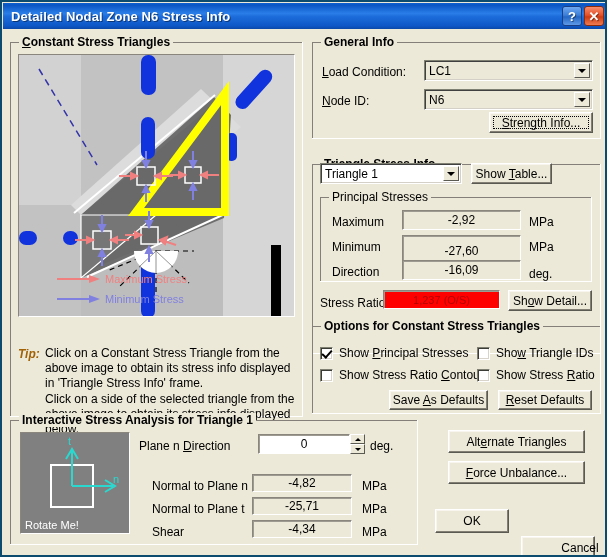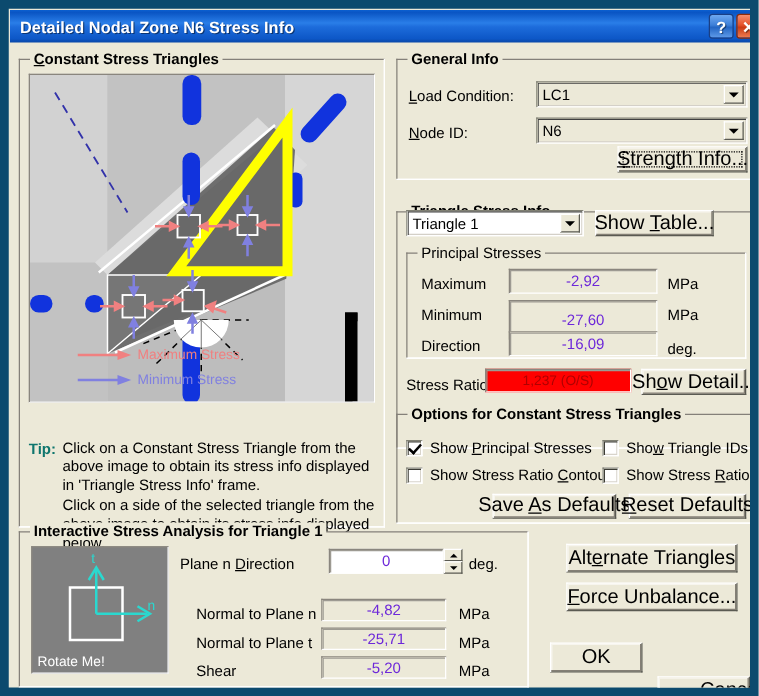--- a/index.html
+++ b/index.html
@@ -8,21 +8,21 @@
   }
   body {
     font-family: "Liberation Sans", sans-serif;
     -webkit-font-smoothing: none;
   }
   .dialog {
     position: relative;
     width: 607px; height: 557px;
     box-sizing: border-box;
     background: #ece9d8;
-    border: 7px solid #0c4a6e;
+    border: 2px solid #0c4a6e;
     overflow: hidden;
   }
   
   .titlebar {
     position: absolute; left: 1px; top: 1px;
     width: 605px; height: 26px;
     background: linear-gradient(180deg,#0b5fd0 0%,#0a55c4 8%,#2a7ee8 40%,#1d6cdb 52%,#0d57c7 88%,#0a48a8 100%);
     display: flex; align-items: center;
     box-sizing: border-box;
   }
@@ -118,40 +118,40 @@
     border-right: 4px solid transparent;
     border-top: 4px solid #000;
   }
   .btn {
     position: absolute;
     box-sizing: border-box;
     background: #ece9d8;
     border: 1px solid #ffffff;
     border-right-color: #5a5a52; border-bottom-color: #5a5a52;
     box-shadow: inset -1px -1px 0 #847f75, inset 1px 1px 0 #f7f5ee;
-    font-size: 16px; color: #000;
+    font-size: 12px; color: #000;
     display: flex; align-items: center; justify-content: center;
     font-family: "Liberation Sans", sans-serif;
     cursor: pointer;
     white-space: nowrap;
   }
   .btn.focus::after {
     content: "";
     position: absolute; inset: 3px;
     border: 1px dotted #000;
     pointer-events: none;
   }
   .field {
     position: absolute;
     box-sizing: border-box;
     background: #ece9d8;
     border: 1px solid #8a867e;
     border-right-color: #ffffff; border-bottom-color: #ffffff;
     box-shadow: inset 1px 1px 0 #9d9a92;
-    font-size: 12px; color: #6d28d9;
+    font-size: 12px; color: #000000;
     display: flex; align-items: center; justify-content: center;
     cursor: default;
   }
   .field.red {
     background: #ff0000;
     color: #b00000;
     font-size: 11px;
   }
   .field.white-in {
     background: #ffffff;
@@ -191,21 +191,21 @@
     border: 1px solid #8a867e;
     border-right-color: #ffffff; border-bottom-color: #ffffff;
     background: #c8c8c8;
     overflow: hidden;
   }
   .legend-row { position: absolute; display: flex; align-items: center; }
   .legend-row .ltext { font-size: 11px; margin-left: 4px; }
 
   
   .tip-lbl {
-    position: absolute; font-size: 12px; font-weight: bold; color: #0f766e;
+    position: absolute; font-size: 12px; font-weight: bold; color: #a16207; font-style: italic;
   }
   .tip-p {
     position: absolute; font-size: 12px; color: #000;
     line-height: 15px;
   }
 
   
   .rotbox {
     position: absolute;
     box-sizing: border-box;
@@ -419,21 +419,21 @@
   <div class="group" style="left:310px; top:162px; width:289px; height:190px;">
     <div class="inner-edge"></div>
     <div class="group-title">T<u class="acc">r</u>iangle Stress Info</div>
   </div>
   <div class="combo white" style="left:318px; top:161px; width:142px; height:21px;">
     <span class="cval">Triangle 1</span>
     <span class="arrowbox">
         <i class="tri"></i>
       </span>
   </div>
-  <div class="btn" style="left:469px; top:161px; width:95px; height:21px;">
+  <div class="btn" style="left:469px; top:161px; width:81px; height:21px;">
     <span>Show <u class="acc">T</u>able...</span>
   </div>
 
   <div class="group" style="left:318px; top:195px; width:272px; height:85px;">
     <div class="inner-edge"></div>
     <div class="group-title thin">Principal Stresses</div>
   </div>
   <div class="lbl" style="left:330px; top:213px;">Maximum</div>
   <div class="field" style="left:400px; top:208px; width:119px; height:20px;">-2,92</div>
   <div class="lbl" style="left:527px; top:213px;">MPa</div>
@@ -513,21 +513,21 @@
 
   <div class="lbl" style="left:150px; top:477px;">Normal to Plane n</div>
   <div class="field" style="left:250px; top:472px; width:100px; height:18px;">-4,82</div>
   <div class="lbl" style="left:360px; top:477px;">MPa</div>
 
   <div class="lbl" style="left:150px; top:500px;">Normal to Plane t</div>
   <div class="field" style="left:250px; top:495px; width:100px; height:18px;">-25,71</div>
   <div class="lbl" style="left:360px; top:500px;">MPa</div>
 
   <div class="lbl" style="left:150px; top:523px;">Shear</div>
-  <div class="field" style="left:250px; top:518px; width:100px; height:18px;">-5,20</div>
+  <div class="field" style="left:250px; top:518px; width:100px; height:18px;">-4,34</div>
   <div class="lbl" style="left:360px; top:523px;">MPa</div>
 
   <div class="btn" style="left:446px; top:428px; width:137px; height:23px;">
     <span>Alt<u class="acc">e</u>rnate Triangles</span>
   </div>
   <div class="btn" style="left:446px; top:459px; width:137px; height:23px;">
     <span><u class="acc">F</u>orce Unbalance...</span>
   </div>
   <div class="btn" style="left:433px; top:507px; width:74px; height:24px;">OK</div>
   <div class="btn" style="left:519px; top:534px; width:74px; height:24px;padding-left:44px;">Cancel</div>

